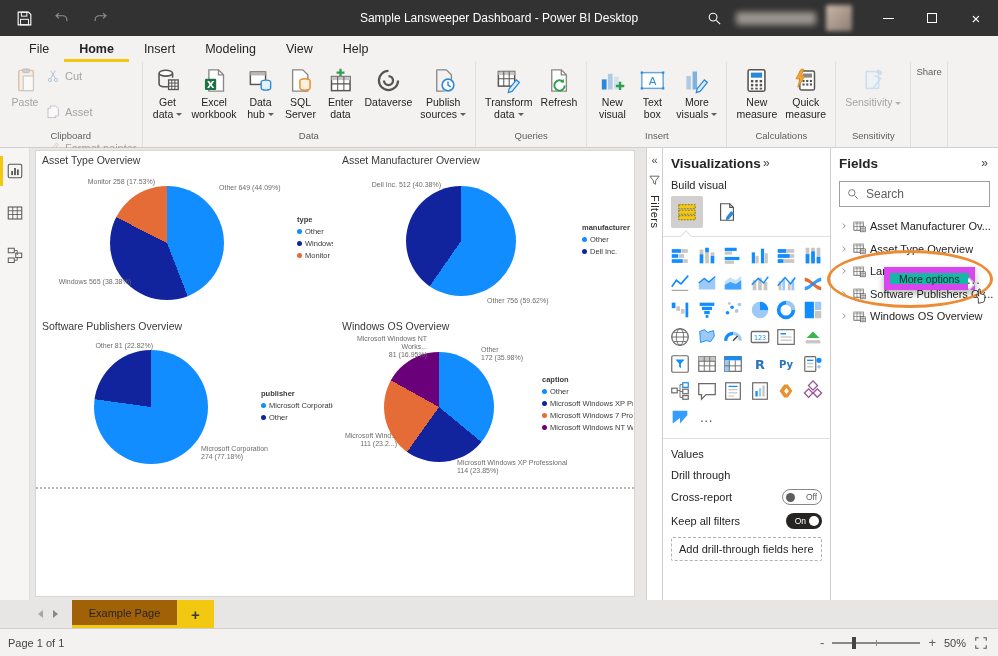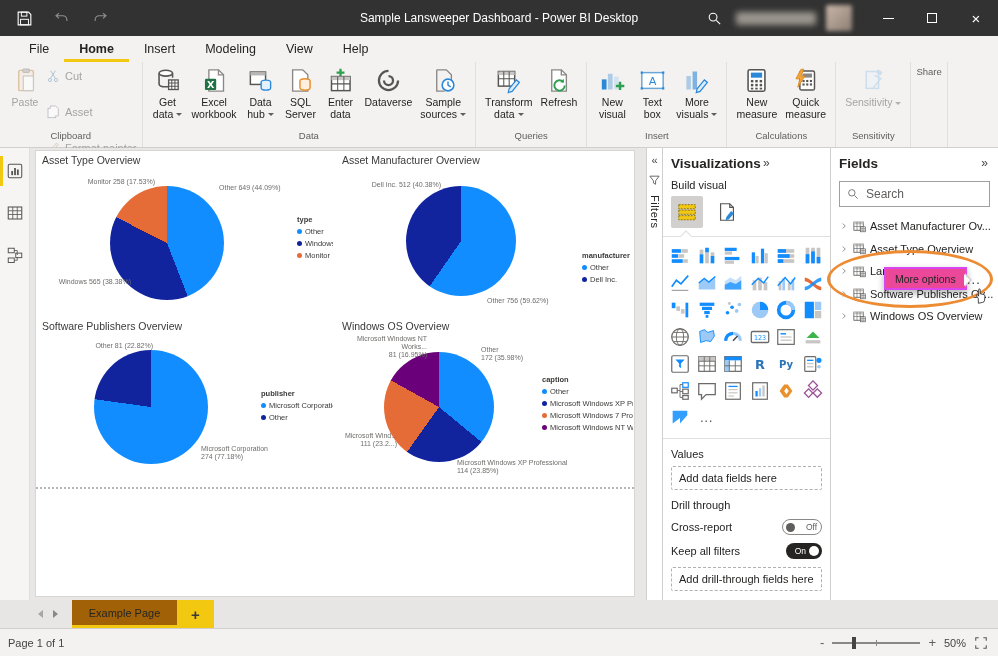--- a/index.html
+++ b/index.html
@@ -102,21 +102,21 @@
   #statusbar{position:absolute;left:0;top:628px;width:998px;height:28px;background:#f3f2f1;border-top:1px solid #d1cfcd;display:flex;align-items:center;font-size:11px;color:#444}
   #page-indicator{margin-left:8px}
   .zoom-cluster{position:absolute;right:10px;display:flex;align-items:center;gap:8px}
   .zoom-track{position:relative;width:88px;height:2px;background:#8a8886}
   .zoom-handle{position:absolute;left:22%;top:-5px;width:4px;height:12px;background:#444}
   .zoom-mid{position:absolute;left:50%;top:-2px;width:1px;height:6px;background:#8a8886}
   .zoom-glyph{font-size:13px;color:#605e5c}
 
   
   #annotation-ellipse{position:absolute;left:827px;top:250px;width:166px;height:58px;border:3px solid #ED8B33;border-radius:50%;z-index:60;pointer-events:none}
-  #more-options-tooltip{position:absolute;left:884px;top:267px;height:23px;background:#ec4899;border:2px solid #d946ef;box-shadow:0 3px 7px rgba(0,0,0,.3);display:flex;align-items:center;padding:0 9px;font-size:10.5px;color:#252423;z-index:55;white-space:nowrap}
+  #more-options-tooltip{position:absolute;left:884px;top:267px;height:23px;background:#14b8a6;border:6px solid #d946ef;box-shadow:0 3px 7px rgba(0,0,0,.3);display:flex;align-items:center;padding:0 9px;font-size:10.5px;color:#252423;z-index:55;white-space:nowrap}
   .tt-arrow-o{position:absolute;right:-7px;top:4px;width:0;height:0;border-top:7px solid transparent;border-bottom:7px solid transparent;border-left:7px solid #d0cece}
   .tt-arrow-i{position:absolute;right:-5.5px;top:5px;width:0;height:0;border-top:6px solid transparent;border-bottom:6px solid transparent;border-left:6px solid #fff}
   #more-options-dots{position:absolute;left:967px;top:272px;font-size:13px;color:#3b3a39;letter-spacing:1px;z-index:56}
   #hand-cursor{position:absolute;left:972px;top:286px;z-index:70}
 </style>
 </head>
 <body>
 
 <div id="titlebar">
   <div class="tb-left">
@@ -278,21 +278,21 @@
             <div>Dataverse</div>
           </div>
         </div>
         <div class="rbtn">
           <svg width="27" height="27" viewBox="0 0 24 24">
             <path d="M6 2.5 h8.5 L19 7 v6 M6 2.5 v19 h7" fill="none" stroke="#8a8886" stroke-width="1.2"></path>
             <circle cx="16" cy="16" r="5.2" fill="#fff" stroke="#2b88d8" stroke-width="1.4"></circle>
             <path d="M16 12.8 v3.2 l2.4 1.6" fill="none" stroke="#2b88d8" stroke-width="1.3"></path>
           </svg>
           <div>
-            <div>Sample</div>
+            <div>Publish</div>
             <div>sources<span class="caret"></span></div>
           </div>
         </div>
       </div>
       <div class="rglabel">Data</div>
     </div>
     <div class="rgroup">
       <div class="ritems">
         <div class="rbtn">
           <svg width="27" height="27" viewBox="0 0 24 24">
@@ -490,21 +490,21 @@
       </div>
       <div class="visual" style="left: 303px; top: 2px;">
         <div class="vtitle">Asset Manufacturer Overview</div>
         <div class="pie" style="left: 67px; top: 33px; height: 110px; width: 110px; background: conic-gradient(rgb(17, 141, 255) 0%, rgb(17, 141, 255) 59.62%, rgb(18, 35, 158) 59.62%, rgb(18, 35, 158) 100%);"></div>
         <div class="callout" style="left: 2px; top: 28px; width: 100px; text-align: right;">
           <div>Dell Inc. 512 (40.38%)</div>
         </div>
         <div class="callout" style="left: 148px; top: 144px; width: 130px; text-align: left;">
           <div>Other 756 (59.62%)</div>
         </div>
-        <div class="legend" style="left: 243px; top: 70px; margin-top: 28px;">
+        <div class="legend" style="left: 243px; top: 70px;">
           <div class="ltitle">manufacturer</div>
           <div class="litem">
             <span class="ldot" style="background: rgb(17, 141, 255);"></span>
             <span>Other</span>
           </div>
           <div class="litem">
             <span class="ldot" style="background: rgb(18, 35, 158);"></span>
             <span>Dell Inc.</span>
           </div>
         </div>
@@ -880,21 +880,20 @@
       <div class="gcell">
         <svg width="22" height="22" viewBox="0 0 24 24">
           <path d="M4 4 h16 v5 l-8 9 v-6 l-8 6z" fill="#118DFF" opacity=".85"></path>
         </svg>
       </div>
       <div class="gcell gmore">...</div>
     </div>
   <div class="hr"></div>
   <div class="sec">
     <div class="sec-label">Values</div>
-    <div class="dashed-box">Add data fields here</div>
     <div class="sec-label">Drill through</div>
     <div class="toggle-row">
       <span>Cross-report</span>
       <span class="toggle-off">
           <span class="knob"></span>
           <span>Off</span>
         </span>
     </div>
     <div class="toggle-row">
       <span>Keep all filters</span>

